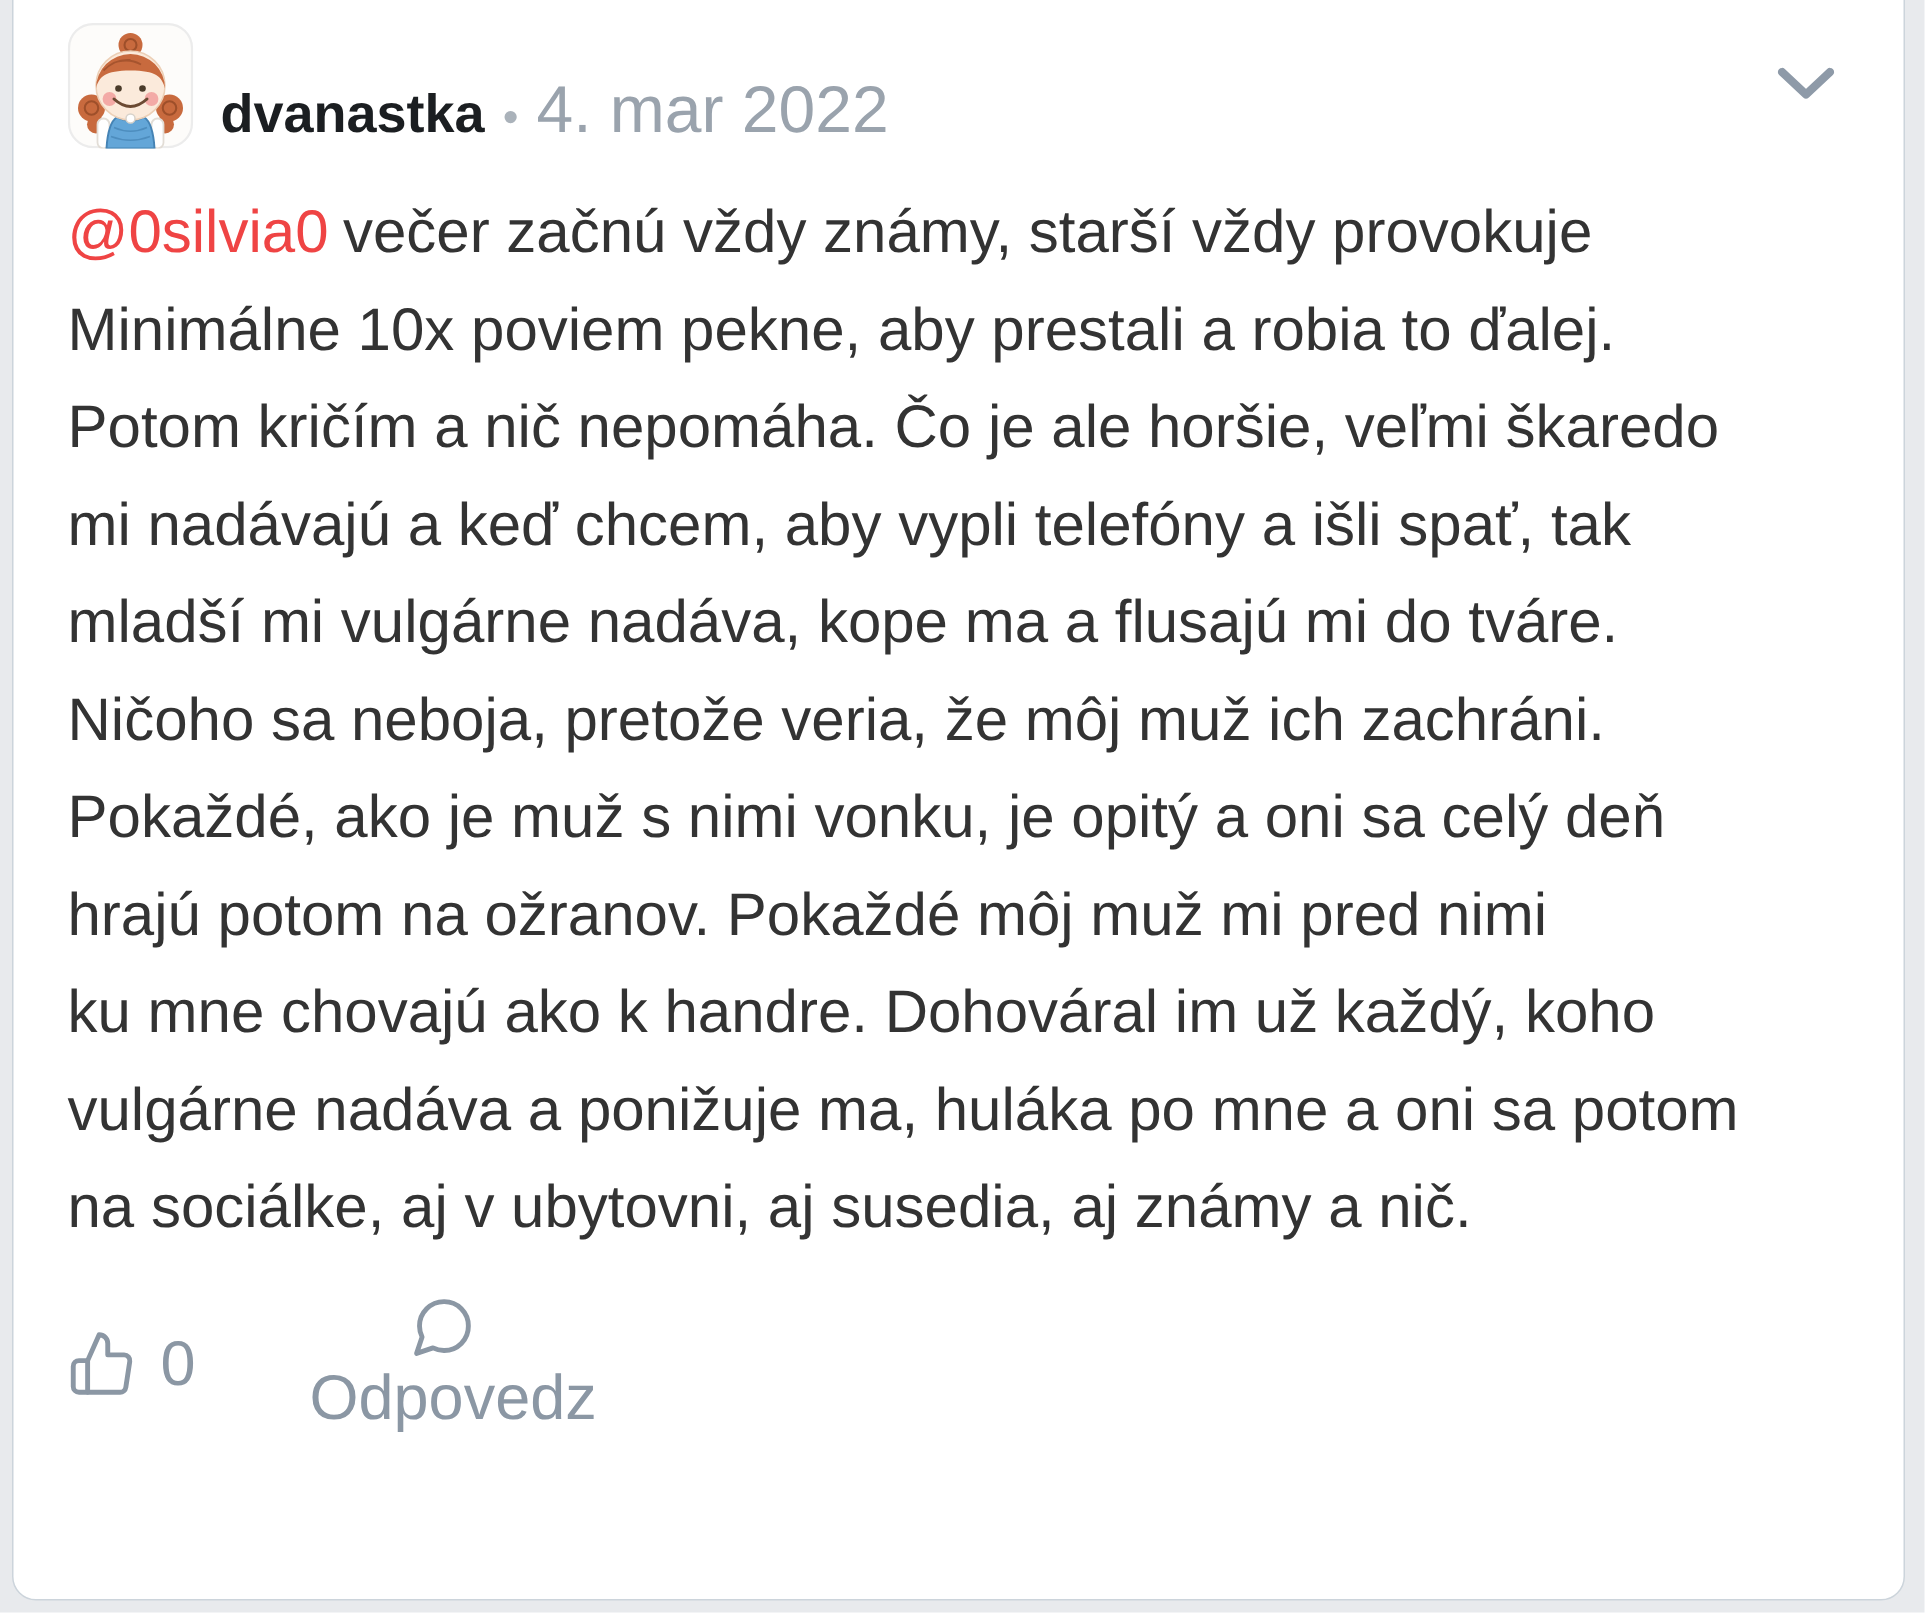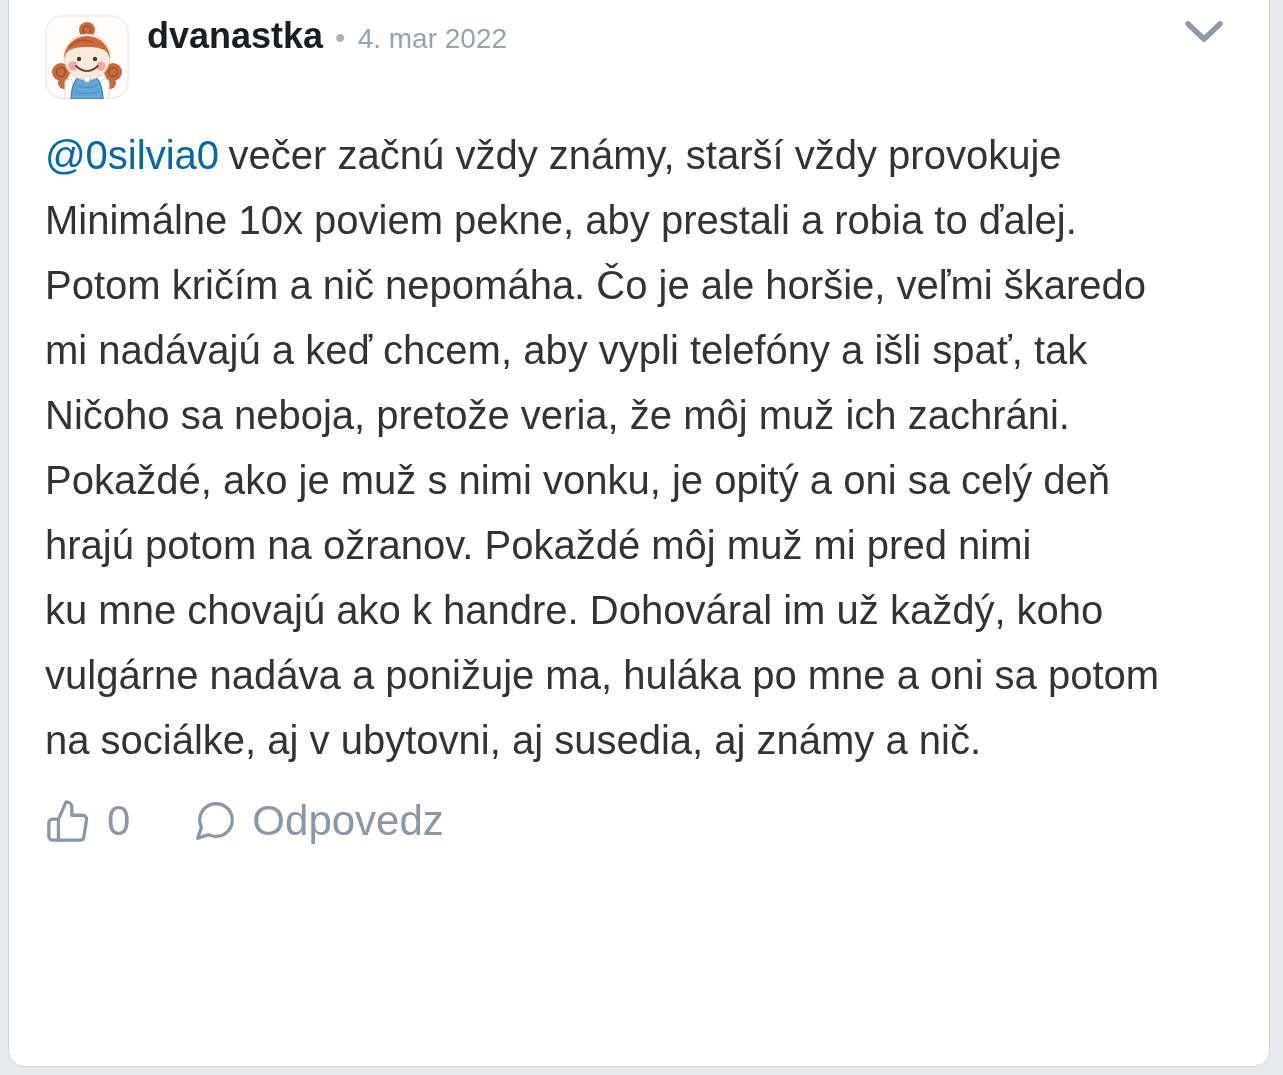--- a/index.html
+++ b/index.html
@@ -16,58 +16,58 @@
     top: -26px; bottom: 8px;
     background: #ffffff;
     border: 1px solid #ccd4db;
     border-radius: 16px;
     box-sizing: border-box;
     padding: 0 40px 0 36px;
   }
   .card-header {
     margin-top: 40px;
     display: flex;
-    align-items: flex-start;
+    align-items: flex-end;
   }
   .avatar {
     width: 84px; height: 84px;
     flex: 0 0 84px;
     cursor: pointer;
   }
   .avatar svg { display: block; width: 84px; height: 84px; }
   .user-meta {
     display: flex;
     align-items: baseline;
     margin-left: 18px;
     gap: 12px;
   }
   .username {
     font-size: 36px;
     font-weight: bold;
     color: #1b1e21;
     cursor: pointer;
   }
   .meta-dot { font-size: 30px; color: #aab2ba; }
-  .timestamp { font-size: 28px; color: #9aa3ad; }
+  .timestamp { font-size: 44px; color: #9aa3ad; }
   .collapse-btn {
     margin-left: auto;
     margin-bottom: 26px;
     background: none; border: none; padding: 4px;
     cursor: pointer;
     line-height: 0;
   }
   .comment-body {
     margin-top: 24px;
     font-size: 40px;
     line-height: 65px;
     color: #333333;
   }
   .line { white-space: nowrap; }
   .mention {
-    color: #0369a1;
+    color: #ef4444;
     text-decoration: none;
     margin-right: 0.24em;
     cursor: pointer;
   }
   .actions {
     margin-top: 24px;
     display: flex;
     align-items: center;
     color: #8b97a4;
   }
@@ -75,21 +75,21 @@
     display: flex;
     align-items: center;
     background: none; border: none; padding: 0;
     color: #8b97a4;
     font-family: "Liberation Sans", sans-serif;
     font-size: 42px;
     cursor: pointer;
   }
   .action-btn .icon { line-height: 0; }
   .like-btn .count { margin-left: 16px; }
-  .reply-btn { margin-left: 62px; }
+  .reply-btn { margin-left: 62px; flex-direction: column; }
   .reply-btn .label { margin-left: 14px; }
 </style>
 </head>
 <body>
 
 <div class="card">
 
   <div class="card-header">
     <div class="avatar">
       <svg viewBox="0 0 84 84">
@@ -140,20 +140,21 @@
   </div>
 
   <div class="comment-body">
     <div class="line">
       <a class="mention" href="#">@0silvia0</a><span>večer začnú vždy známy, starší vždy provokuje</span>
     </div>
     <div>
         <div class="line">Minimálne 10x poviem pekne, aby prestali a robia to ďalej.</div>
         <div class="line">Potom kričím a nič nepomáha. Čo je ale horšie, veľmi škaredo</div>
         <div class="line">mi nadávajú a keď chcem, aby vypli telefóny a išli spať, tak</div>
+        <div class="line">mladší mi vulgárne nadáva, kope ma a flusajú mi do tváre.</div>
         <div class="line">Ničoho sa neboja, pretože veria, že môj muž ich zachráni.</div>
         <div class="line">Pokaždé, ako je muž s nimi vonku, je opitý a oni sa celý deň</div>
         <div class="line">hrajú potom na ožranov. Pokaždé môj muž mi pred nimi</div>
         <div class="line">ku mne chovajú ako k handre. Dohováral im už každý, koho</div>
         <div class="line">vulgárne nadáva a ponižuje ma, huláka po mne a oni sa potom</div>
         <div class="line">na sociálke, aj v ubytovni, aj susedia, aj známy a nič.</div>
       </div>
   </div>
 
   <div class="actions">

